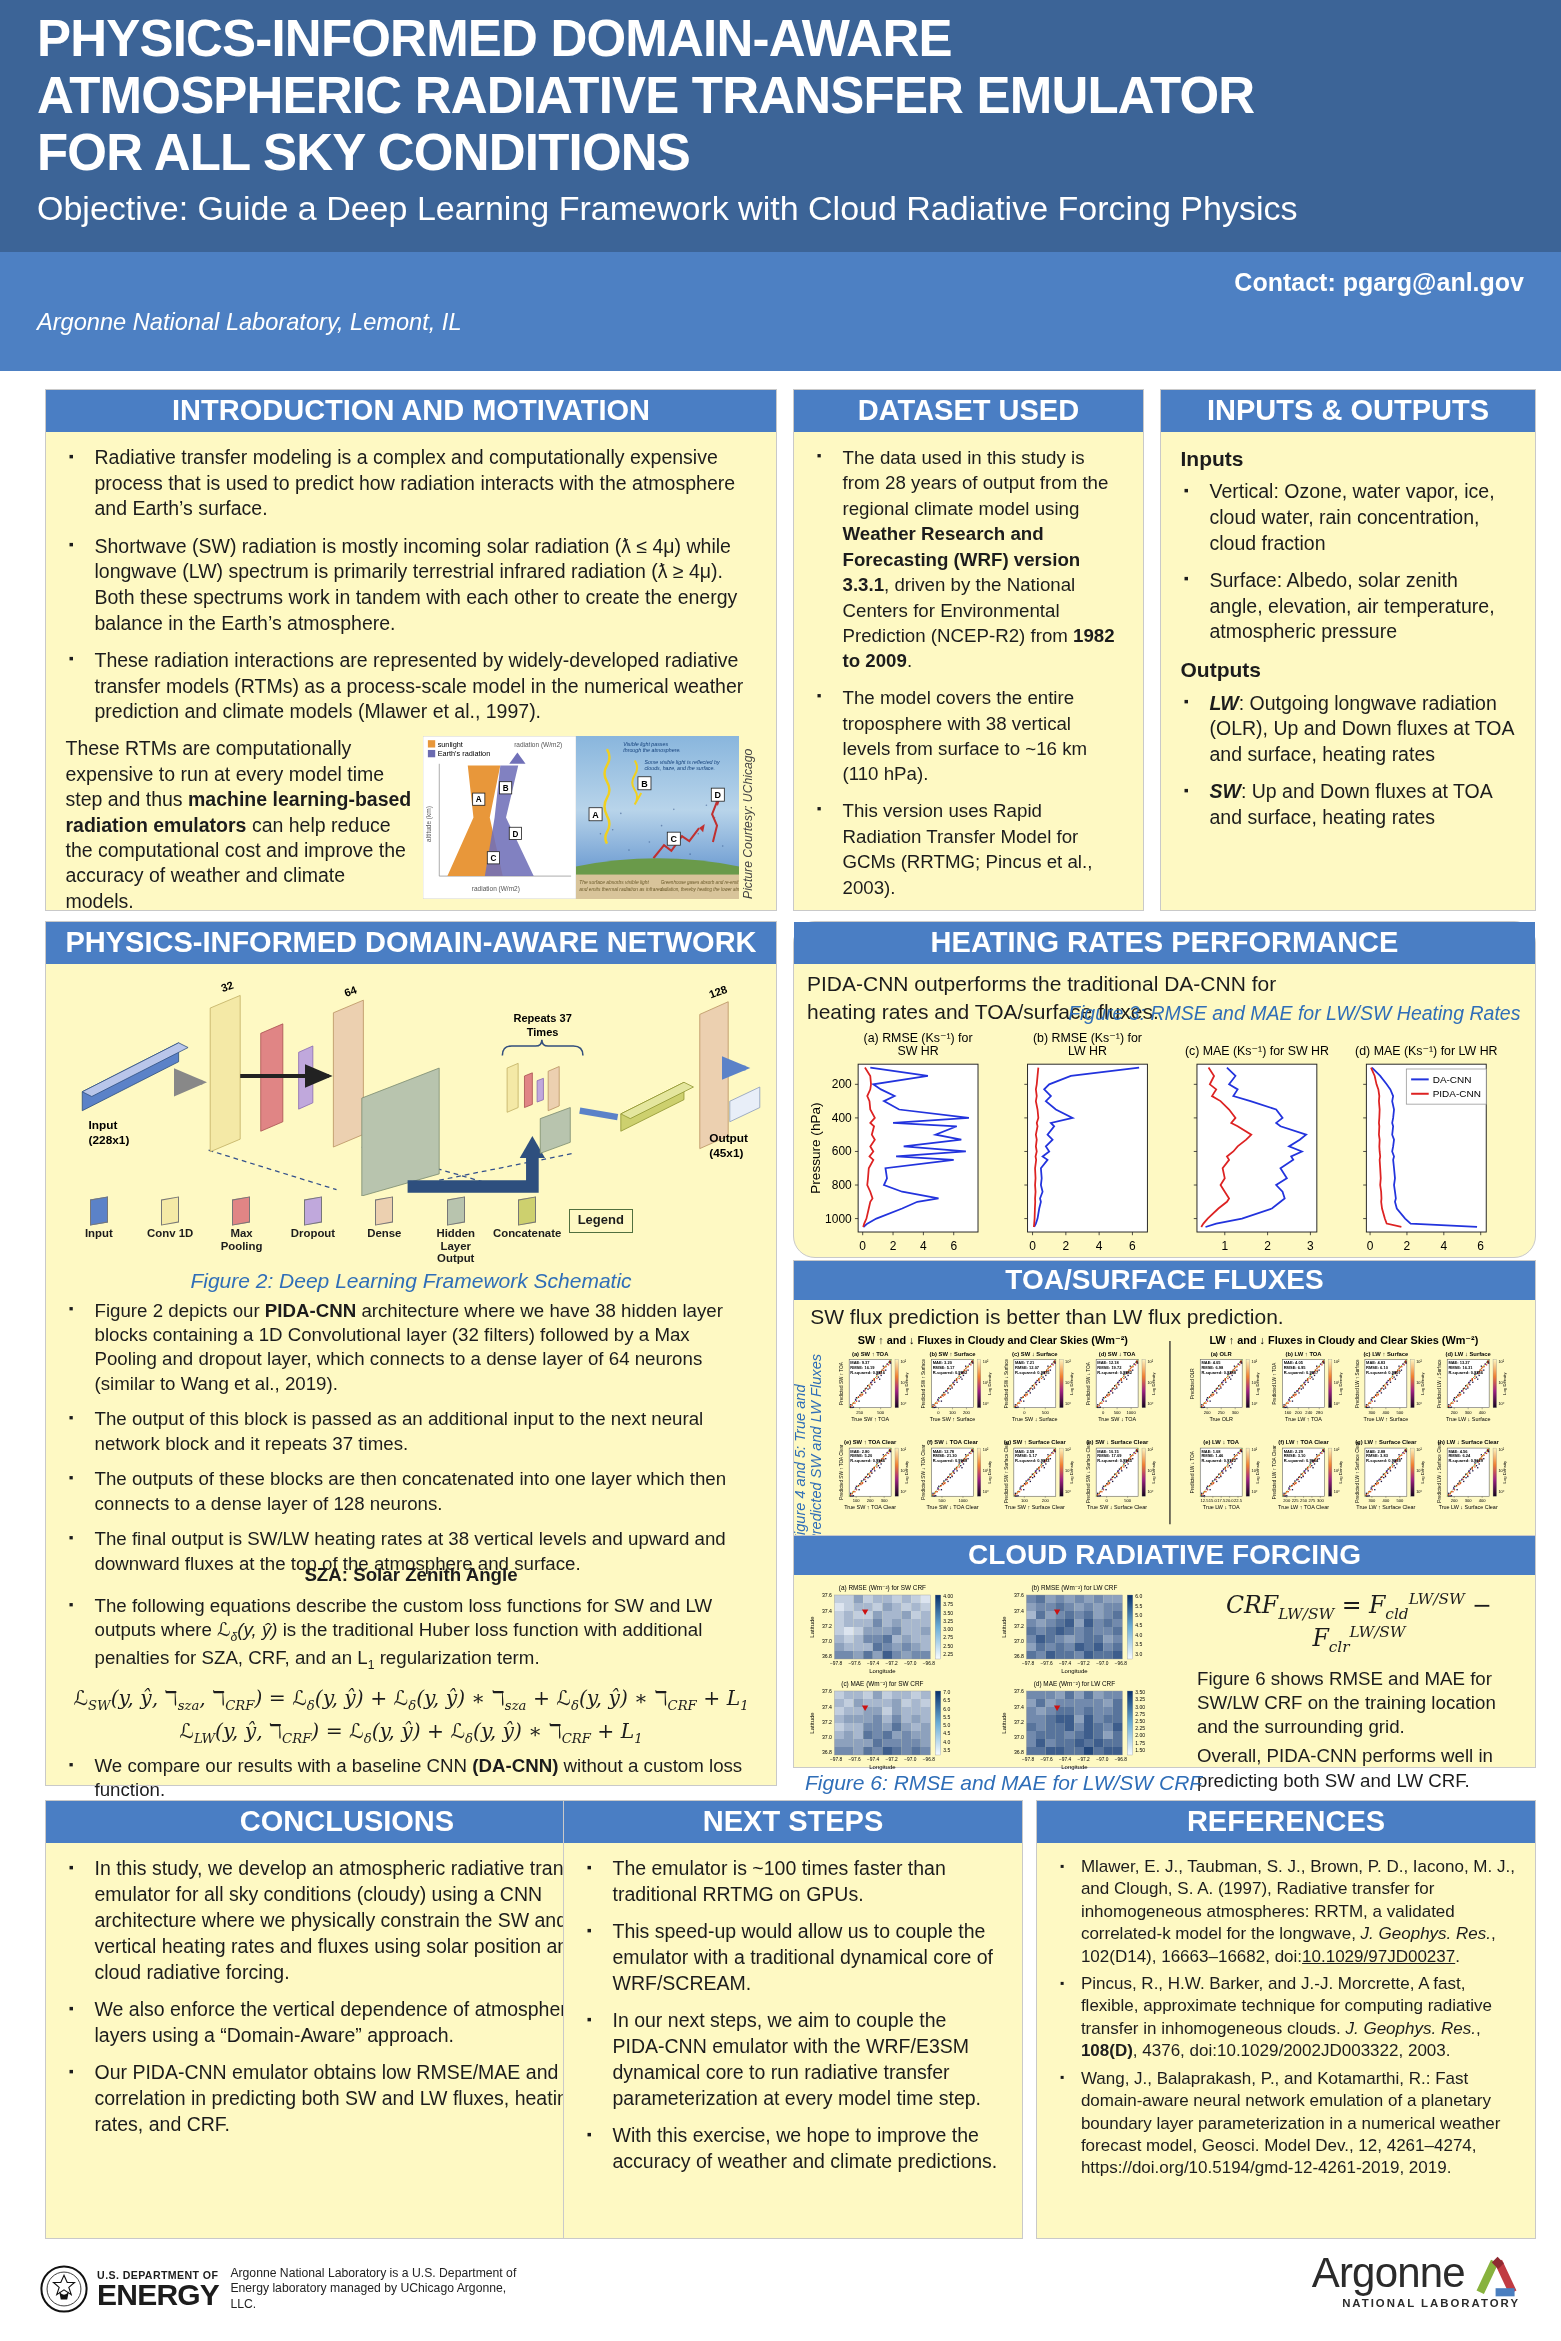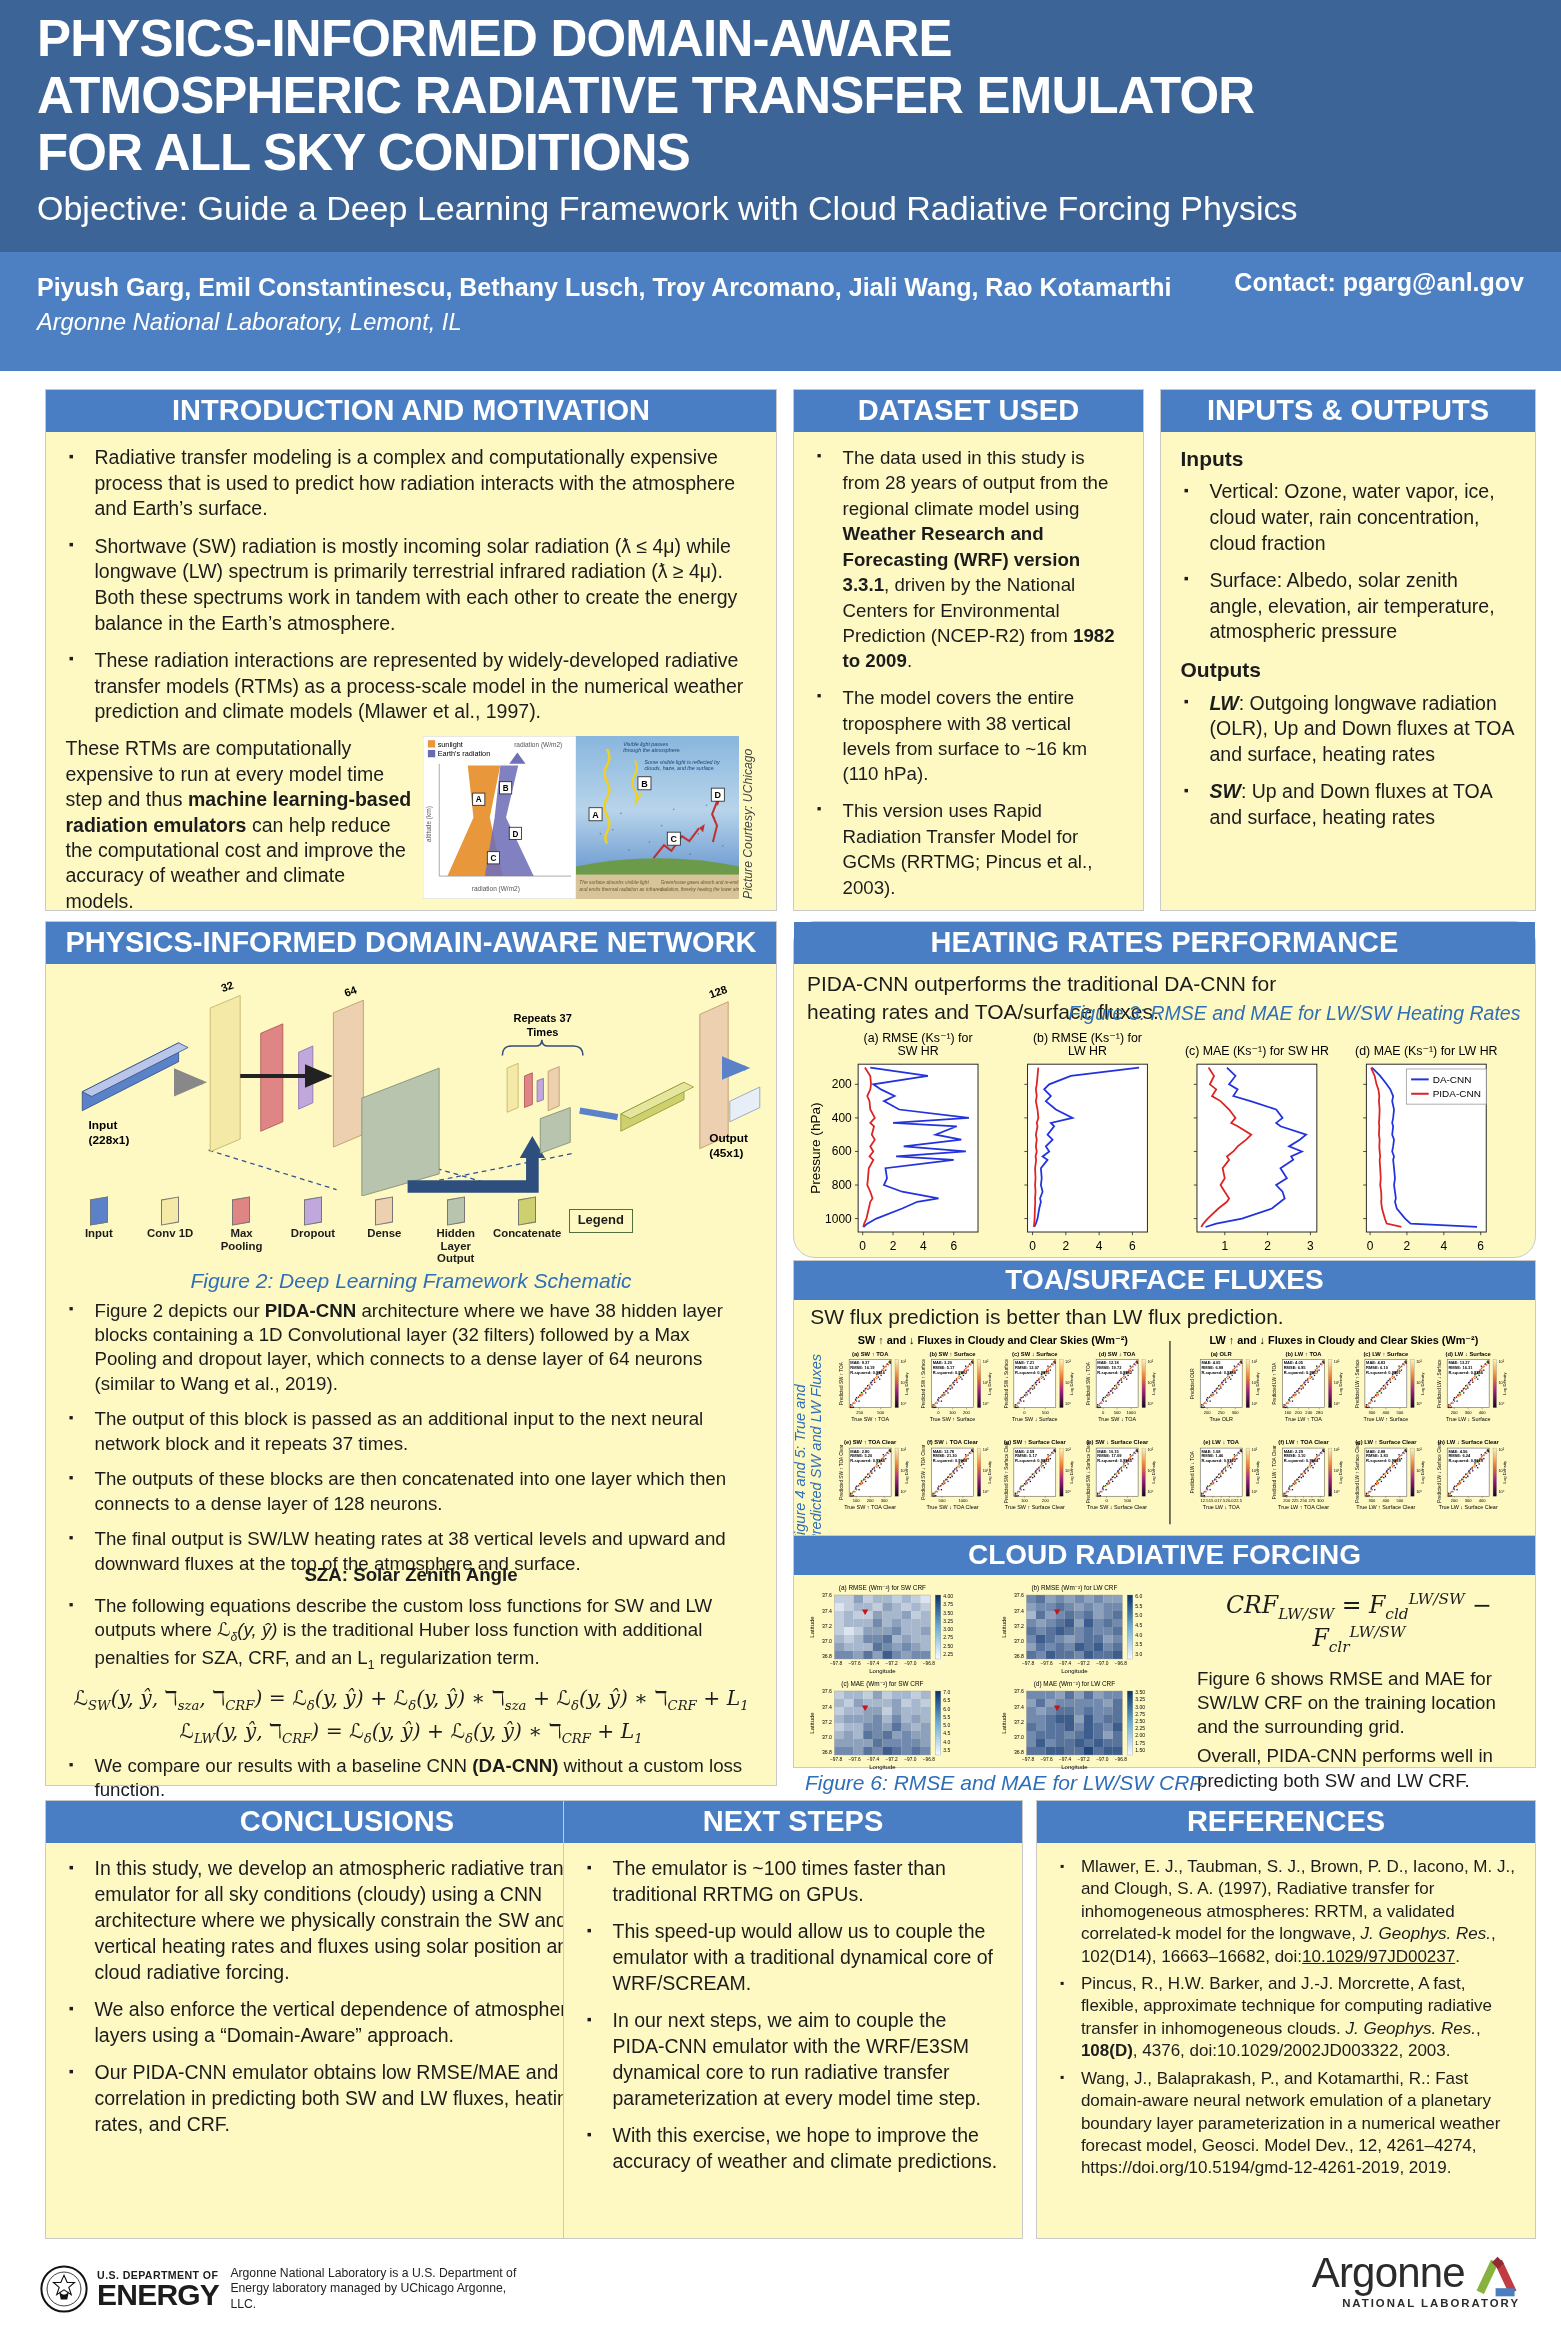--- a/index.html
+++ b/index.html
@@ -85,21 +85,20 @@
 </head>
 <body>
 
 <div id="poster">
 
   <div class="hdr">
     <div class="hdr-title">PHYSICS-INFORMED DOMAIN-AWARE ATMOSPHERIC RADIATIVE TRANSFER EMULATOR FOR ALL SKY CONDITIONS</div>
     <div class="hdr-sub">Objective: Guide a Deep Learning Framework with Cloud Radiative Forcing Physics</div>
   </div>
   <div class="authors">
-    <div class="names">Piyush Garg, Emil Constantinescu, Bethany Lusch, Troy Arcomano, Jiali Wang, Rao Kotamarthi</div>
     <div class="affil">Argonne National Laboratory, Lemont, IL</div>
     <div class="contact">Contact: pgarg@anl.gov</div>
   </div>
 
   <div id="intro" class="panel" style="left:45px;top:389px;width:732px;height:522px;">
     <div class="phead">INTRODUCTION AND MOTIVATION</div>
     <div class="pbody">
       <ul class="blt">
         <li><span>Radiative transfer modeling is a complex and computationally expensive process that is used to predict how radiation interacts with the atmosphere and Earth’s surface.</span></li>
         <li><span>Shortwave (SW) radiation is mostly incoming solar radiation (ƛ ≤ 4μ) while longwave (LW) spectrum is primarily terrestrial infrared radiation (ƛ ≥ 4μ). Both these spectrums work in tandem with each other to create the energy balance in the Earth’s atmosphere.</span></li>

